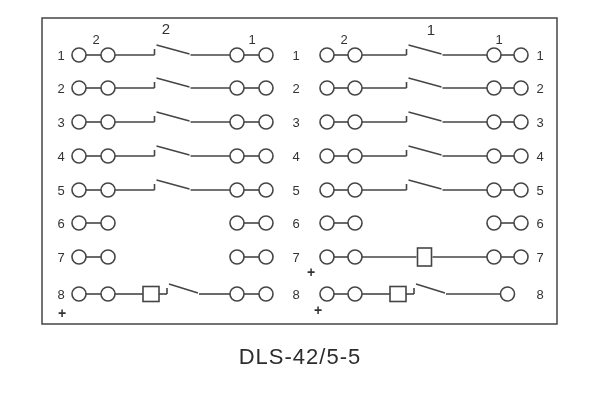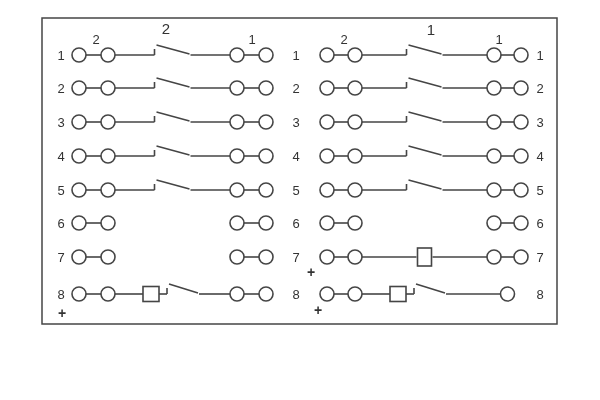--- a/index.html
+++ b/index.html
@@ -210,13 +210,14 @@
       <text x="96" y="44" fill="#333333" font-size="13" text-anchor="middle" font-family="&quot;Liberation Sans&quot;, sans-serif" font-weight="normal">2</text>
       <text x="166" y="34" fill="#333333" font-size="15" text-anchor="middle" font-family="&quot;Liberation Sans&quot;, sans-serif" font-weight="normal">2</text>
       <text x="252" y="44" fill="#333333" font-size="13" text-anchor="middle" font-family="&quot;Liberation Sans&quot;, sans-serif" font-weight="normal">1</text>
       <text x="344" y="44" fill="#333333" font-size="13" text-anchor="middle" font-family="&quot;Liberation Sans&quot;, sans-serif" font-weight="normal">2</text>
       <text x="431" y="35" fill="#333333" font-size="15" text-anchor="middle" font-family="&quot;Liberation Sans&quot;, sans-serif" font-weight="normal">1</text>
       <text x="499" y="44" fill="#333333" font-size="13" text-anchor="middle" font-family="&quot;Liberation Sans&quot;, sans-serif" font-weight="normal">1</text>
       <text x="62" y="318" fill="#333333" font-size="14" text-anchor="middle" font-family="&quot;Liberation Sans&quot;, sans-serif" font-weight="bold">+</text>
       <text x="311" y="277" fill="#333333" font-size="14" text-anchor="middle" font-family="&quot;Liberation Sans&quot;, sans-serif" font-weight="bold">+</text>
       <text x="318" y="315" fill="#333333" font-size="14" text-anchor="middle" font-family="&quot;Liberation Sans&quot;, sans-serif" font-weight="bold">+</text>
     </svg>
+  <div class="caption">DLS-42/5-5</div>
 </div>
 
 </body></html>

